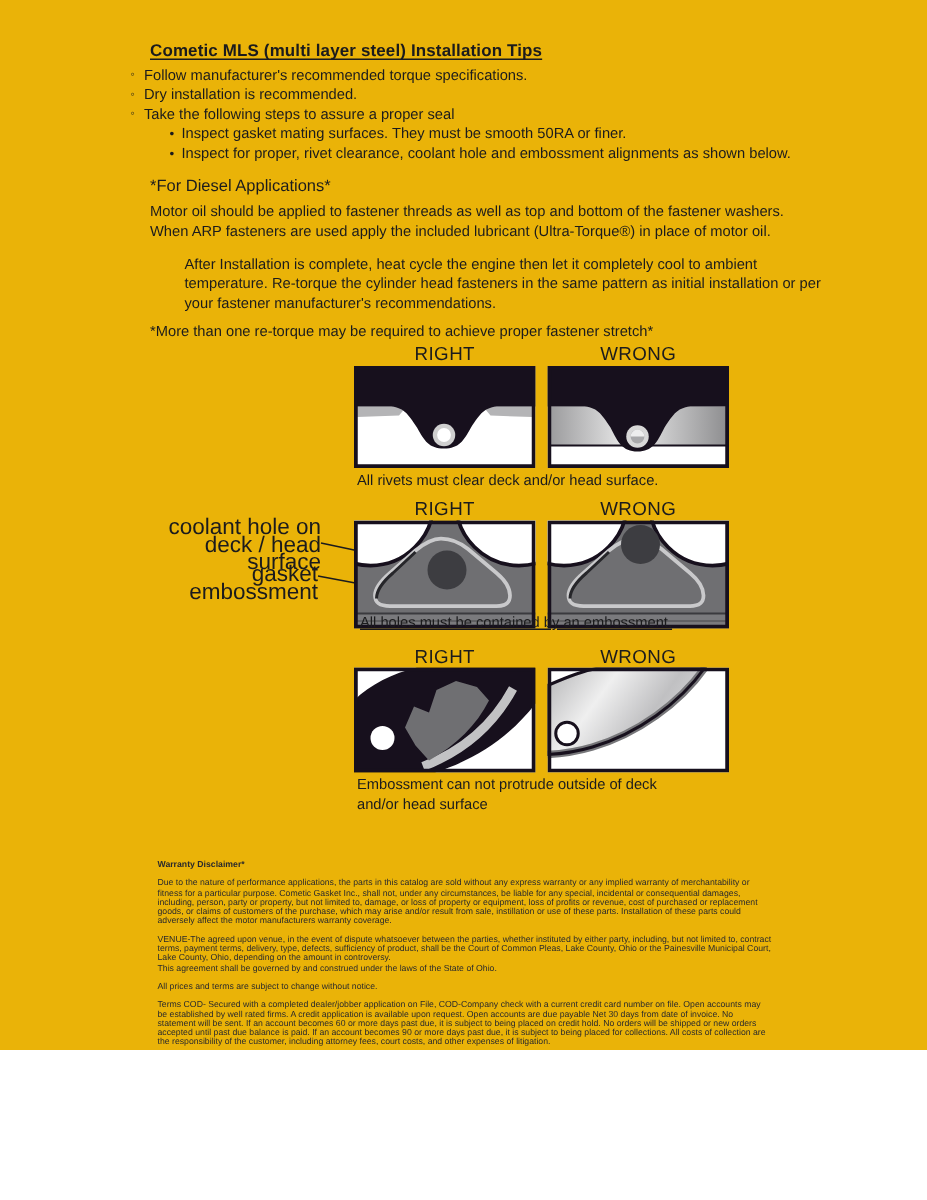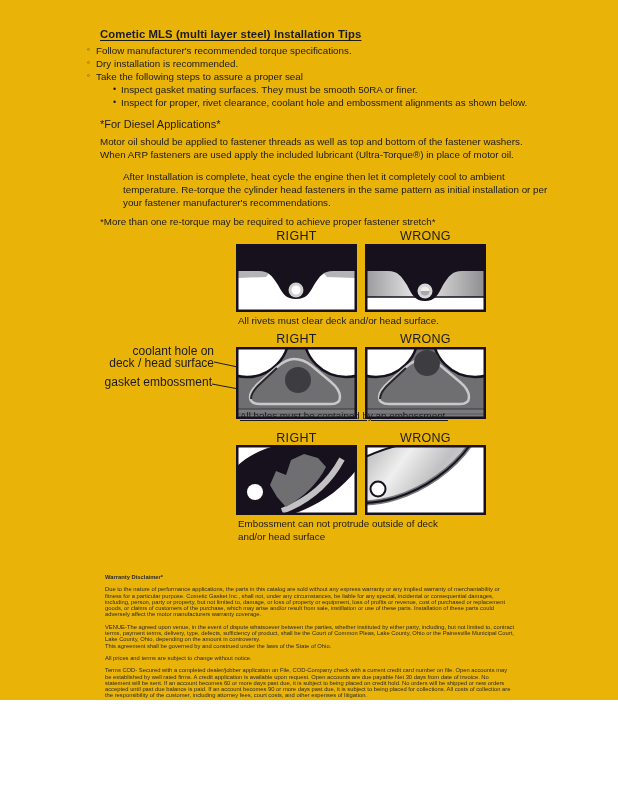--- a/index.html
+++ b/index.html
@@ -16,21 +16,21 @@
   .bullet-line { position:absolute; left:96px; white-space:nowrap; font-size:9.8px; }
   .bullet-line .mk { position:absolute; left:-9px; top:0px; font-size:8px; }
   .sub-line { position:absolute; left:121px; white-space:nowrap; font-size:9.8px; }
   .sub-line .mk { position:absolute; left:-8px; top:0px; font-size:9px; }
   .section-head { font-size:11px; font-weight:normal; }
   .para { font-size:9.8px; line-height:13px; }
   .fig-label { font-size:12.5px; text-align:center; width:121px; letter-spacing:0.3px; }
   .fig-img { width:121px; }
   .fig-img svg { display:block; }
   .caption { font-size:9.8px; line-height:12.5px; }
-  .ann-label { font-size:12px; line-height:11.5px; text-align:right; }
+  .ann-label { font-size:15px; line-height:11.5px; text-align:right; }
   .tiny-wrap { left:105px; top:574px; width:410px; font-size:5.8px; line-height:6.3px; color:#2a2a2c; }
   .tiny-head { font-weight:bold; margin-bottom:6px; }
   .tiny-block { margin-bottom:6px; }
   .footer-code { left:387px; top:761px; font-size:14px; letter-spacing:0.2px; }
 </style>
 </head>
 <body>
 
 <div class="page">
 

